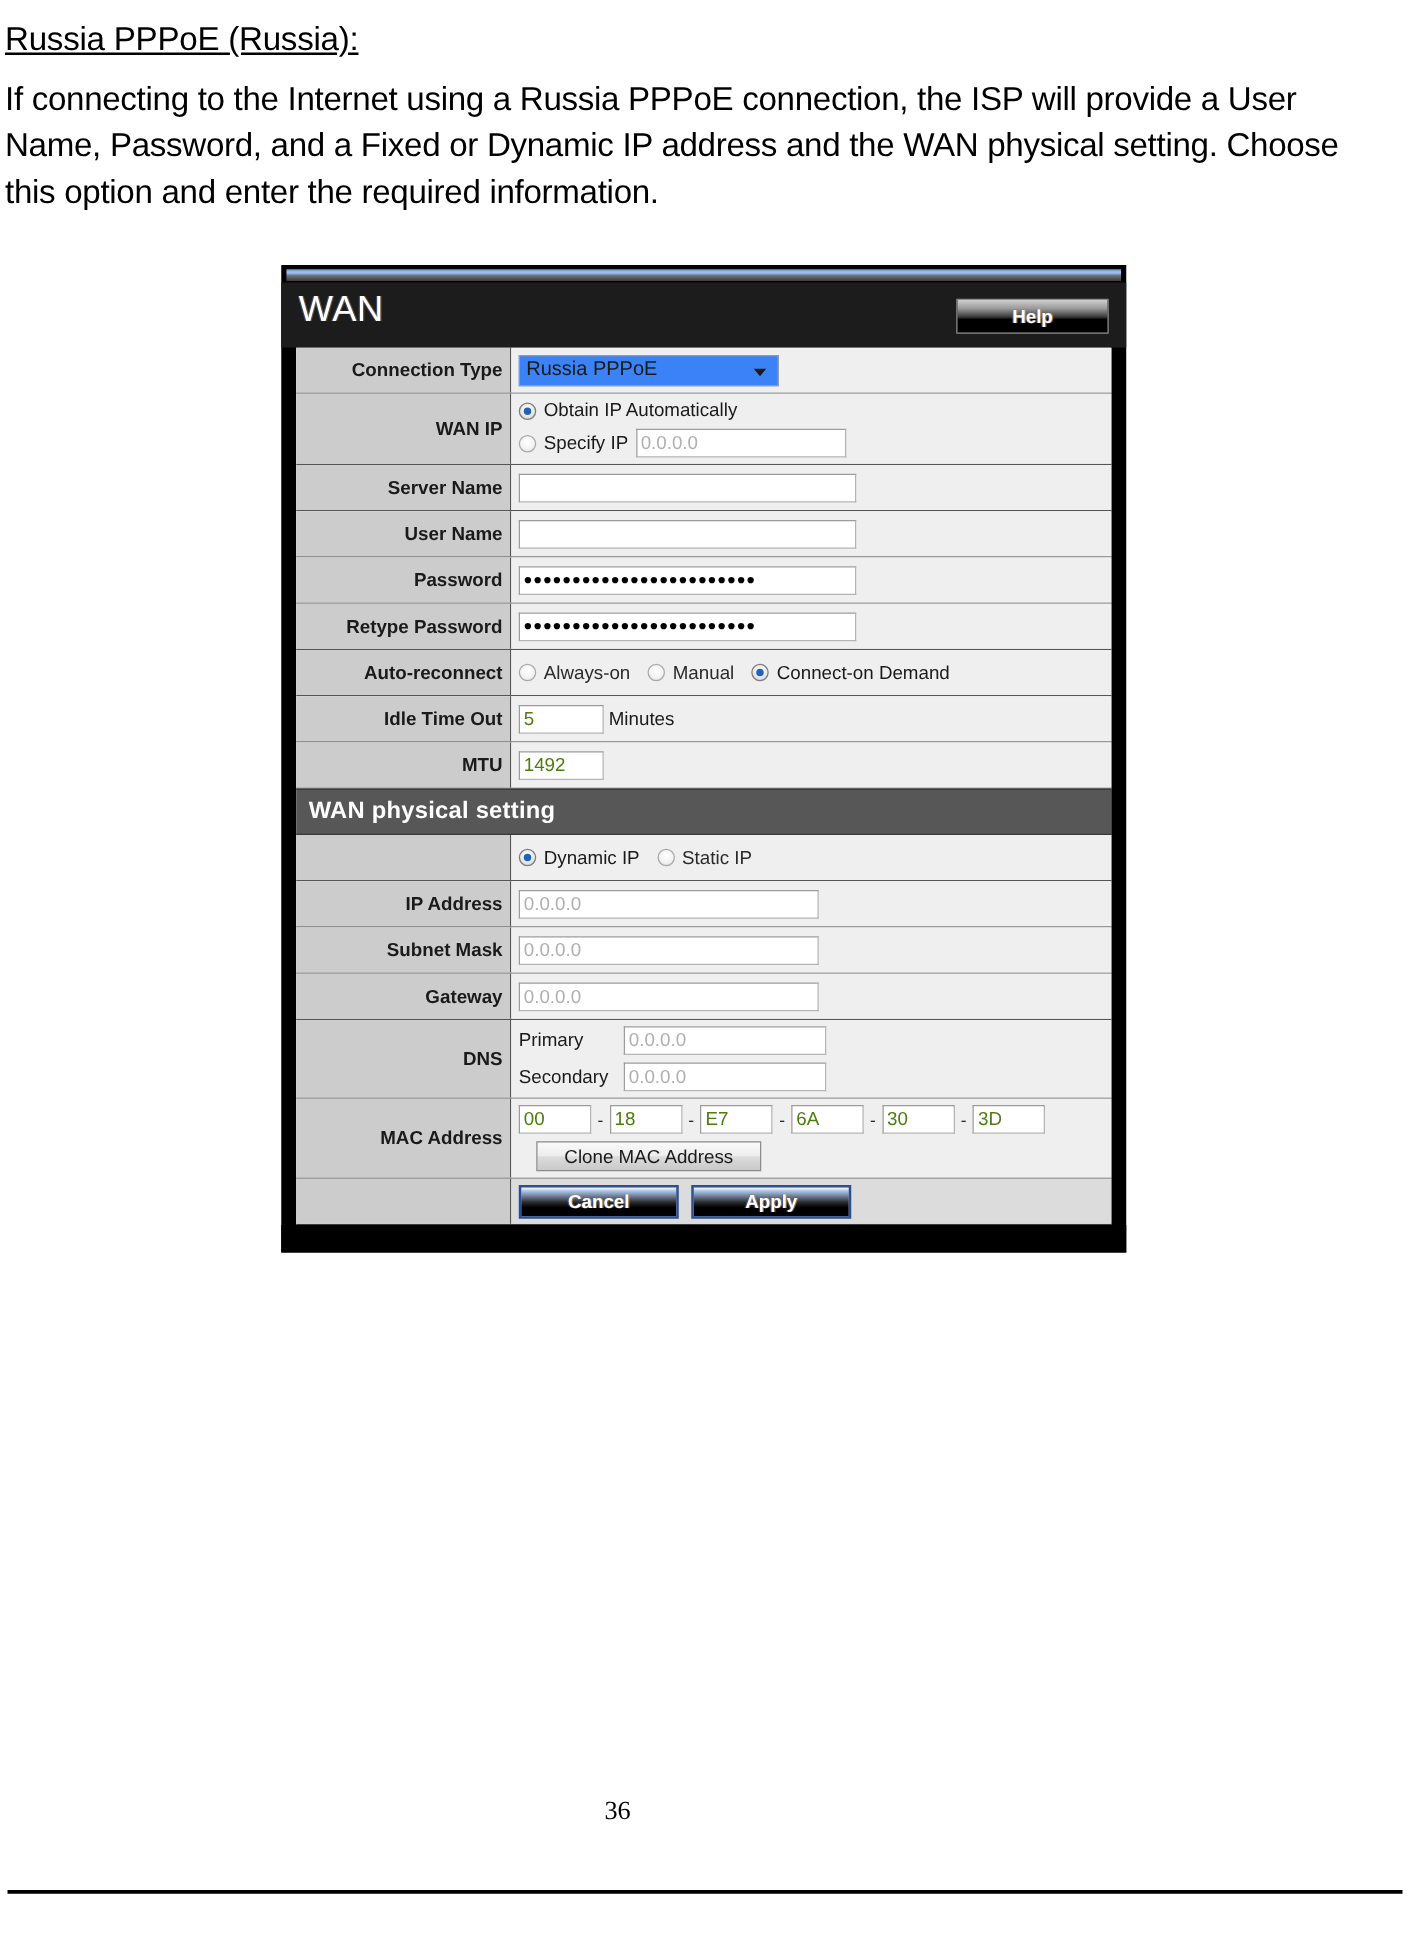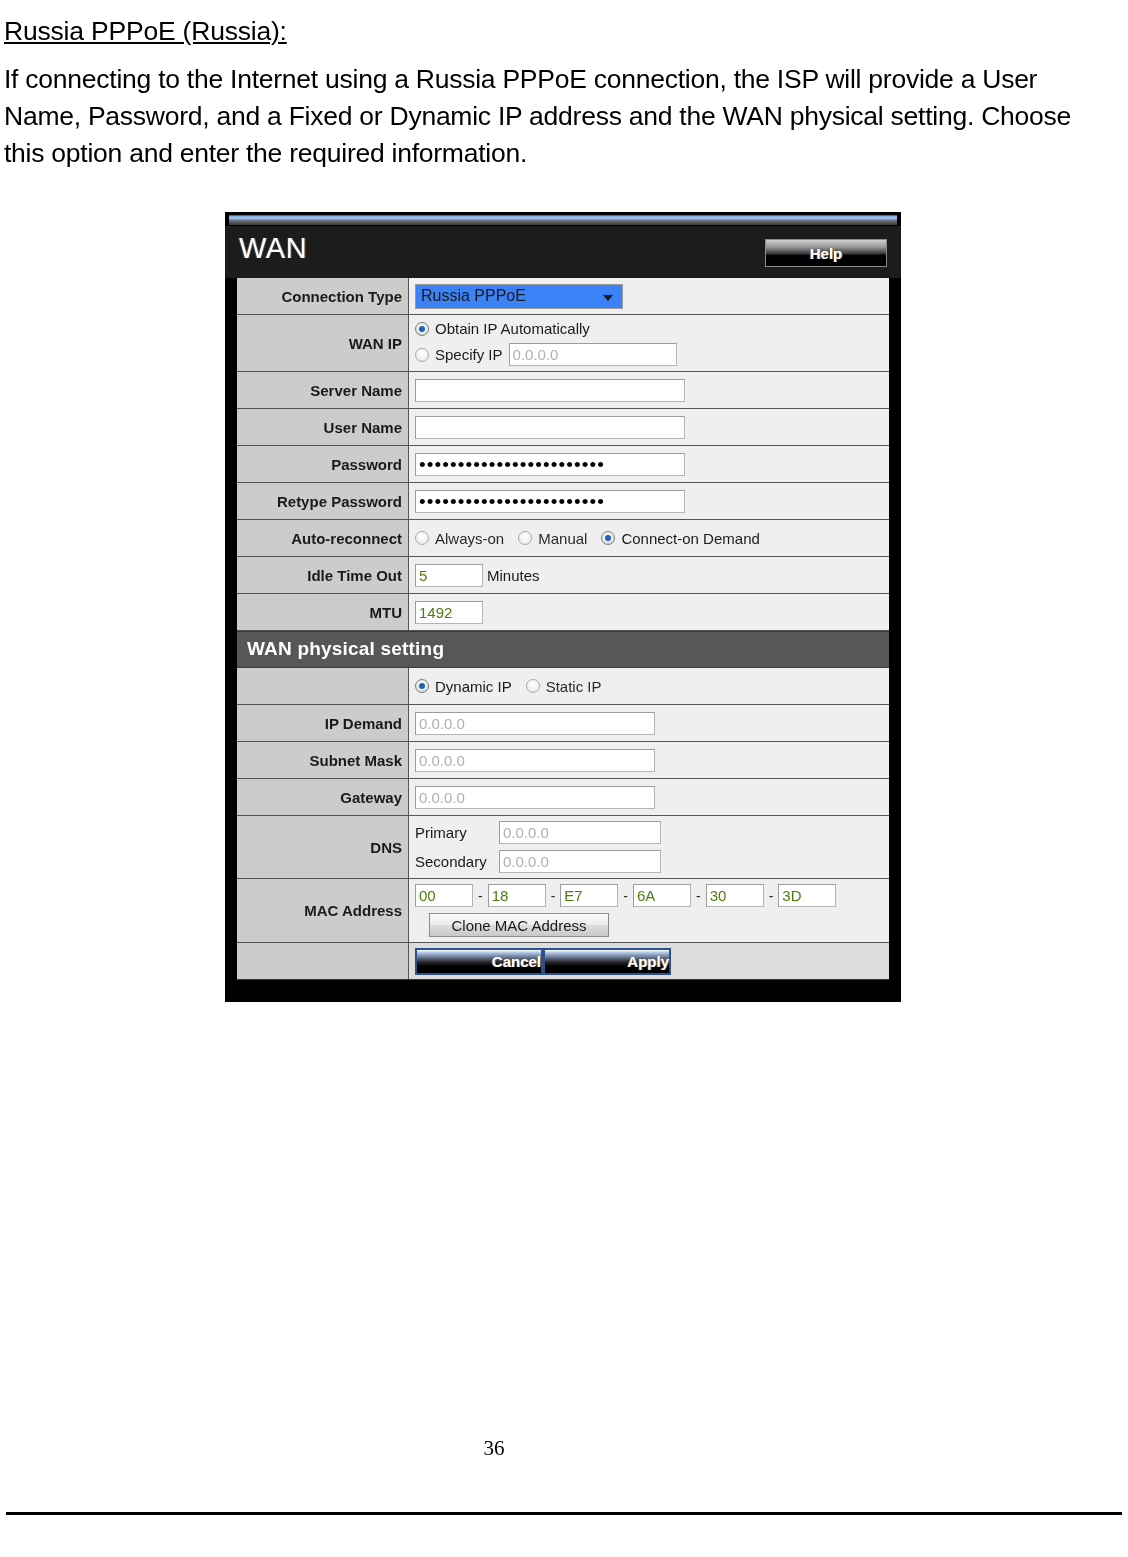--- a/index.html
+++ b/index.html
@@ -266,26 +266,27 @@
     box-sizing: border-box;
   }
 
   
   .btn-row { background: #dcdcdc; }
   .btn-row .val { background: #dcdcdc; padding-left: 6px; }
   .btn-row .lab { background: #cccccc; }
   .gbtn {
     width: 128px;
     height: 27px;
+    margin-right: 10px;
     border: 2px solid #2c4f8f;
     background: linear-gradient(to bottom,
       #ffffff 0%, #b7cdea 10%, #6d7f99 30%, #2a2a2a 52%, #000000 70%, #000000 100%);
     display: flex;
     align-items: center;
-    justify-content: flex-end;
+    justify-content: center;
     box-sizing: border-box;
   }
   .gbtn span {
     font-size: 15px;
     font-weight: bold;
     color: #ffffff;
     text-shadow: 1px 0 0 rgba(200,140,60,0.7), -1px 0 0 rgba(70,110,200,0.6);
     margin-top: 1px;
   }
   .shot-bottom { height: 22px; background: #000; }
@@ -435,21 +436,21 @@
           </div>
           <div class="radio-item">
             <span class="rb"></span>
             <span class="rb-label dim">Static IP</span>
           </div>
         </div>
       </div>
     </div>
 
     <div class="row">
-      <div class="lab">IP Demand</div>
+      <div class="lab">IP Address</div>
       <div class="val">
         <input class="tf w-ip" type="text" placeholder="0.0.0.0" style="">
       </div>
     </div>
 
     <div class="row">
       <div class="lab">Subnet Mask</div>
       <div class="val">
         <input class="tf w-ip" type="text" placeholder="0.0.0.0" style="">
       </div>

